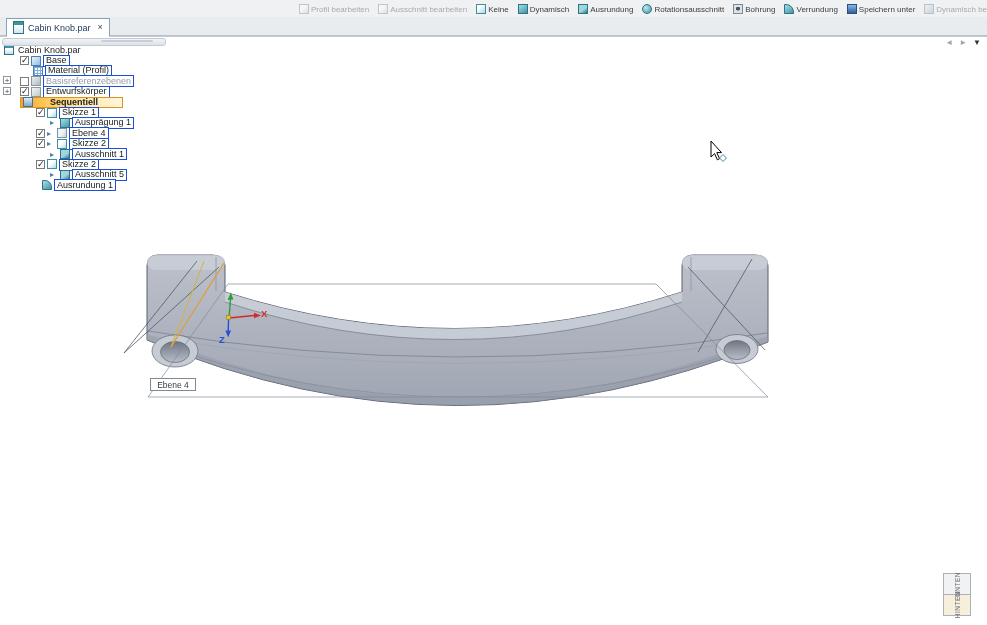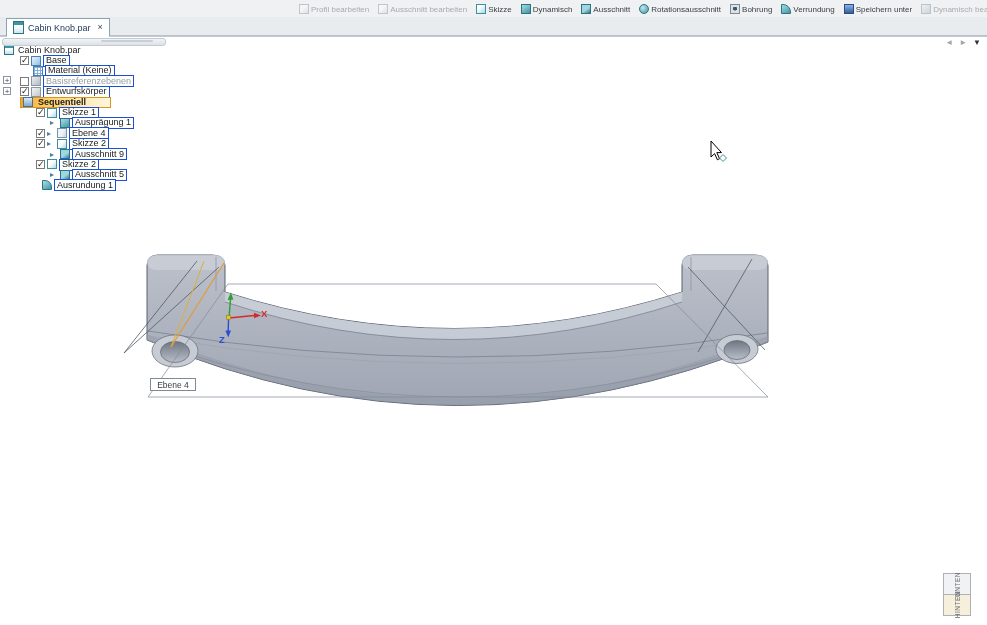--- a/index.html
+++ b/index.html
@@ -49,21 +49,21 @@
   .pad34{margin-left:34px}.pad40{margin-left:40px}.pad48{margin-left:48px}
   .exp{position:absolute;left:1px;top:0px;width:8px;height:8px;border:1px solid #8a96a2;background:#fff;
        font-size:8px;line-height:7px;text-align:center;color:#444;box-sizing:border-box}
   .exp::after{content:"+"}
   .cb{width:9px;height:9px;border:1px solid #7a7a7a;background:#fff;position:relative;flex:none;box-sizing:border-box}
   .cb.on::after{content:"✓";position:absolute;left:0px;top:-2px;font-size:9px;color:#1c1c1c}
   .lbl{border:1px solid #1d4ed8;background:#fdfefe;padding:0 2px;height:10px;
        display:flex;align-items:center;line-height:9px}
   .root-lbl{border:none;background:none}
   .dis{color:#9aa0a6}
-  .hl{display:flex;align-items:center;gap:5px;border:1px solid #d8961f;height:11px;
+  .hl{display:flex;align-items:center;gap:17px;border:1px solid #d8961f;height:11px;
       background:linear-gradient(90deg,#f6a61f,#ffc95e 25%,#ffe6a8 60%,#fff6dd 100%);
       padding:0 24px 0 2px;font-weight:bold;color:#222;box-sizing:border-box}
   .ti{width:10px;height:10px;flex:none;border:1px solid #56809e;box-sizing:border-box}
   .ti-doc{background:linear-gradient(180deg,#fff 40%,#bfe0ee);border-color:#2e7380;box-shadow:inset 0 2px 0 #3f93a3}
   .ti-base{background:linear-gradient(135deg,#eaf3fb,#8fc0e8);border-color:#4a7fb0}
   .ti-mat{background-color:#fff;background-image:linear-gradient(#7fb0d8 1px,transparent 1px),
           linear-gradient(90deg,#7fb0d8 1px,transparent 1px);background-size:3px 3px;border-color:#4a7fb0}
   .ti-planes{background:linear-gradient(135deg,#eef0f2,#b0bac2);border-color:#8a96a0}
   .ti-body{background:linear-gradient(135deg,#f4f6f8,#c0c8d0);border-color:#8a96a0}
   .ti-seq{background:linear-gradient(180deg,#dce9f6,#7fa8d0);border-color:#44709c}
@@ -163,29 +163,29 @@
     <div class="tbtn disabled">
       <span class="tbi tbi-pencil"></span>
       <span>Profil bearbeiten</span>
       </div>
     <div class="tbtn disabled">
       <span class="tbi tbi-pencil"></span>
       <span>Ausschnitt bearbeiten</span>
       </div>
     <div class="tbtn">
       <span class="tbi tbi-sketch"></span>
-      <span>Skizze</span>
+      <span>Keine</span>
       </div>
     <div class="tbtn">
       <span class="tbi tbi-extrude"></span>
       <span>Dynamisch</span>
       </div>
     <div class="tbtn">
       <span class="tbi tbi-cut"></span>
-      <span>Ausschnitt</span>
+      <span>Ausrundung</span>
       </div>
     <div class="tbtn">
       <span class="tbi tbi-rev"></span>
       <span>Rotationsausschnitt</span>
       </div>
     <div class="tbtn">
       <span class="tbi tbi-hole"></span>
       <span>Bohrung</span>
       </div>
     <div class="tbtn">
@@ -223,21 +223,21 @@
     <span class="ti ti-doc pad2"></span>
     <span class="lbl root-lbl">Cabin Knob.par</span>
   </div>
   <div class="trow">
     <span class="cb on pad18"></span>
     <span class="ti ti-base"></span>
     <span class="lbl">Base</span>
   </div>
   <div class="trow">
     <span class="ti ti-mat pad31"></span>
-    <span class="lbl">Material (Keine)</span>
+    <span class="lbl">Material (Profil)</span>
   </div>
   <div class="trow dis">
     <span class="exp"></span>
     <span class="cb pad18"></span>
     <span class="ti ti-planes"></span>
     <span class="lbl">Basisreferenzebenen</span>
   </div>
   <div class="trow">
     <span class="exp"></span>
     <span class="cb on pad18"></span>
@@ -268,21 +268,21 @@
   </div>
   <div class="trow">
     <span class="cb on pad34"></span>
     <span class="ti ti-link"></span>
     <span class="ti ti-sketch"></span>
     <span class="lbl">Skizze 2</span>
   </div>
   <div class="trow">
     <span class="ti ti-link pad48"></span>
     <span class="ti ti-cut"></span>
-    <span class="lbl">Ausschnitt 9</span>
+    <span class="lbl">Ausschnitt 1</span>
   </div>
   <div class="trow">
     <span class="cb on pad34"></span>
     <span class="ti ti-sketch"></span>
     <span class="lbl">Skizze 2</span>
   </div>
   <div class="trow">
     <span class="ti ti-link pad48"></span>
     <span class="ti ti-cut"></span>
     <span class="lbl">Ausschnitt 5</span>

